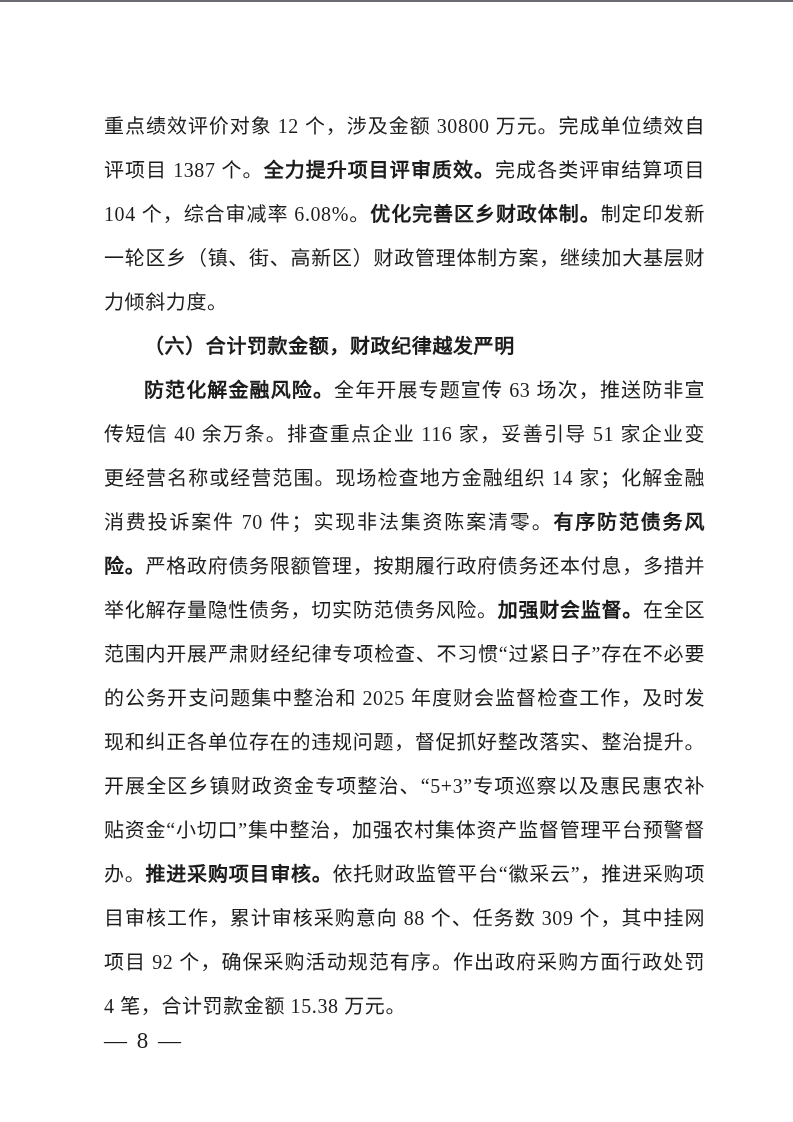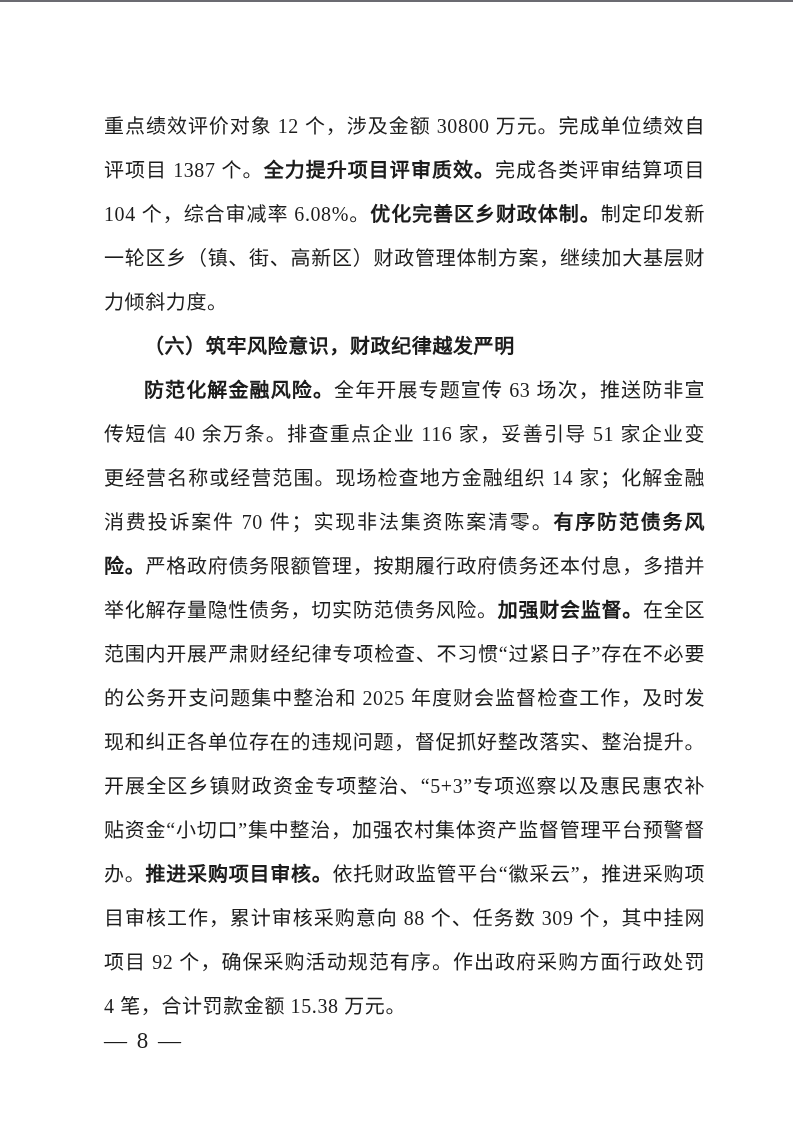--- a/index.html
+++ b/index.html
@@ -64,20 +64,20 @@
   }
 </style>
 </head>
 <body>
 
 <div class="page">
   <div class="scan-edge"></div>
 
   <div class="content">
       <p class="para"><span>重点绩效评价对象 12 个，涉及金额 30800 万元。完成单位绩效自评项目 1387 个。</span><span class="bold">全力提升项目评审质效。</span><span>完成各类评审结算项目 104 个，综合审减率 6.08%。</span><span class="bold">优化完善区乡财政体制。</span><span>制定印发新一轮区乡（镇、街、高新区）财政管理体制方案，继续加大基层财力倾斜力度。</span></p>
-      <p class="para indent heading"><span class="bold">（六）筑牢风险意识，财政纪律越发严明</span></p>
+      <p class="para indent heading"><span class="bold">（六）合计罚款金额，财政纪律越发严明</span></p>
       <p class="para indent"><span class="bold">防范化解金融风险。</span><span>全年开展专题宣传 63 场次，推送防非宣传短信 40 余万条。排查重点企业 116 家，妥善引导 51 家企业变更经营名称或经营范围。现场检查地方金融组织 14 家；化解金融消费投诉案件 70 件；实现非法集资陈案清零。</span><span class="bold">有序防范债务风险。</span><span>严格政府债务限额管理，按期履行政府债务还本付息，多措并举化解存量隐性债务，切实防范债务风险。</span><span class="bold">加强财会监督。</span><span>在全区范围内开展严肃财经纪律专项检查、不习惯“过紧日子”存在不必要的公务开支问题集中整治和 2025 年度财会监督检查工作，及时发现和纠正各单位存在的违规问题，督促抓好整改落实、整治提升。开展全区乡镇财政资金专项整治、“5+3”专项巡察以及惠民惠农补贴资金“小切口”集中整治，加强农村集体资产监督管理平台预警督办。</span><span class="bold">推进采购项目审核。</span><span>依托财政监管平台“徽采云”，推进采购项目审核工作，累计审核采购意向 88 个、任务数 309 个，其中挂网项目 92 个，确保采购活动规范有序。作出政府采购方面行政处罚 4 笔，合计罚款金额 15.38 万元。</span></p>
     </div>
 
   <div class="footer">
     <span>— 8 —</span>
   </div>
 </div>
 
 </body></html>

